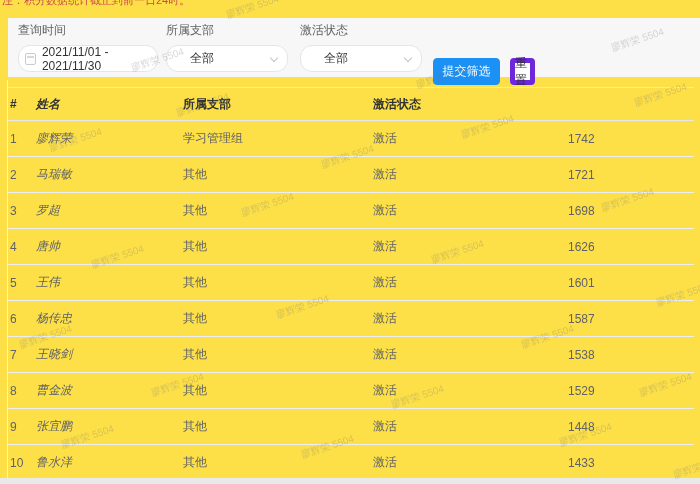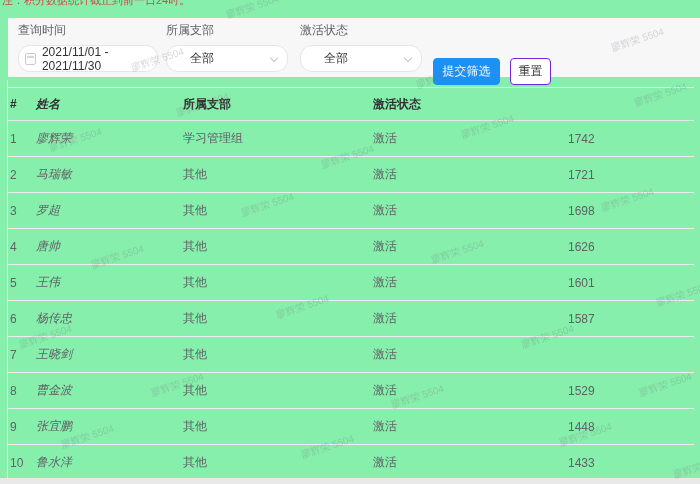--- a/index.html
+++ b/index.html
@@ -1,18 +1,18 @@
 <!DOCTYPE html>
 <html><head>
 <meta charset="utf-8">
 <style>
   * { margin:0; padding:0; box-sizing:border-box; }
   html,body { width:700px; height:484px; overflow:hidden; background:#fff;
     font-family:"Liberation Sans","DejaVu Sans",sans-serif; }
-  .stage { position:relative; width:700px; height:484px; background:#86efac; overflow:hidden; }
+  .stage { position:relative; width:700px; height:484px; background:#fde047; overflow:hidden; }
 
   
   .top-note { position:absolute; left:2px; top:-7px; font-size:11px; color:#cf4a4a; white-space:nowrap; }
 
   
   .filter-panel { position:absolute; left:8px; top:18px; width:692px; height:59px; background:#f7f7f8; }
   .filter-group { position:absolute; top:4px; }
   .filter-label { font-size:12px; color:#606266; display:block; margin-bottom:6px; }
   .fg-date { left:10px; } .fg-branch { left:158px; } .fg-status { left:292px; }
   .input-box { position:relative; background:#fff; border:1px solid #e3e5e8; border-radius:12px;
@@ -20,21 +20,21 @@
   .date-box { width:140px; padding-left:6px; }
   .select-box { width:122px; padding-left:23px; }
   .cal-icon { display:inline-block; width:12px; height:12px; border:1px solid #c8ccd2; border-radius:2px;
     margin-right:6px; position:relative; background:#fdfdfd; }
   .cal-icon::before { content:""; position:absolute; left:1px; right:1px; top:2px; height:2px; background:#d5d8dd; }
   .chevron { position:absolute; right:10px; top:9px; width:6px; height:6px;
     border-right:1.5px solid #bfc4cc; border-bottom:1.5px solid #bfc4cc; transform:rotate(45deg); }
   .btn { position:absolute; top:40px; height:27px; border-radius:4px; font-size:12px;
     display:flex; align-items:center; justify-content:center; cursor:pointer; }
   .btn-submit { left:425px; width:67px; background:#1b90f5; color:#fff; border:1px solid #1b90f5; }
-  .btn-reset { left:502px; width:41px; background:#fff; color:#303133; border:1px solid #6d28d9; }
+  .btn-reset { left:502px; width:25px; background:#fff; color:#303133; border:5px solid #6d28d9; }
 
   
   .table { position:absolute; left:8px; top:87px; width:686px; }
   .t-row { display:flex; align-items:center; height:36px; border-bottom:1px solid #ebeef5; }
   .t-header { height:34px; border-top:1px solid #e4e7ed; border-bottom:1px solid #e4e7ed; }
   .c-rank { width:28px; padding-left:2px; }
   .c-name { width:147px;font-style:italic; }
   .c-branch { width:190px; }
   .c-status { width:195px; }
   .c-score { flex:1; display:flex; align-items:center; }
@@ -142,20 +142,21 @@
     <div class="cell c-branch">其他</div>
     <div class="cell c-status">激活</div>
     <div class="cell c-score">1587</div>
   </div>
 
   <div class="t-row">
     <div class="cell c-rank">7</div>
     <div class="cell c-name">王晓剑</div>
     <div class="cell c-branch">其他</div>
     <div class="cell c-status">激活</div>
+    <div class="cell c-score">1538</div>
   </div>
 
   <div class="t-row">
     <div class="cell c-rank">8</div>
     <div class="cell c-name">曹金波</div>
     <div class="cell c-branch">其他</div>
     <div class="cell c-status">激活</div>
     <div class="cell c-score">1529</div>
   </div>
 

